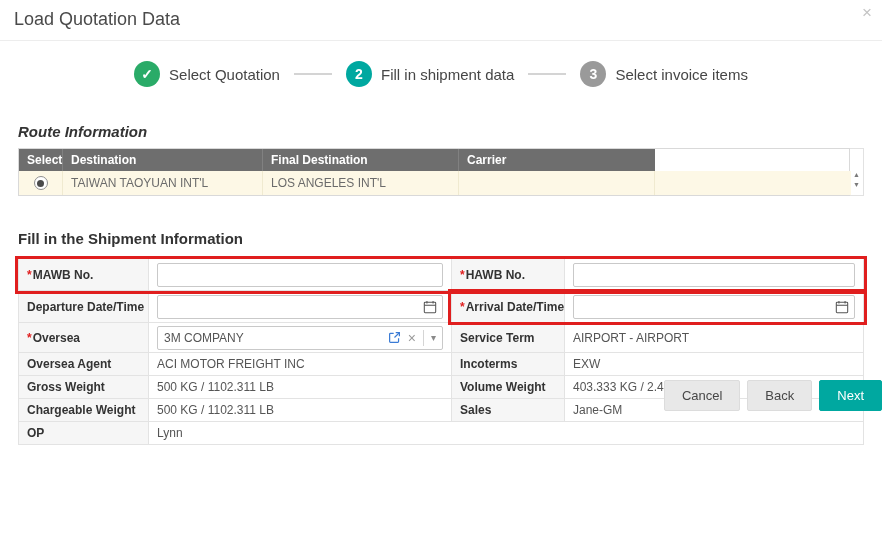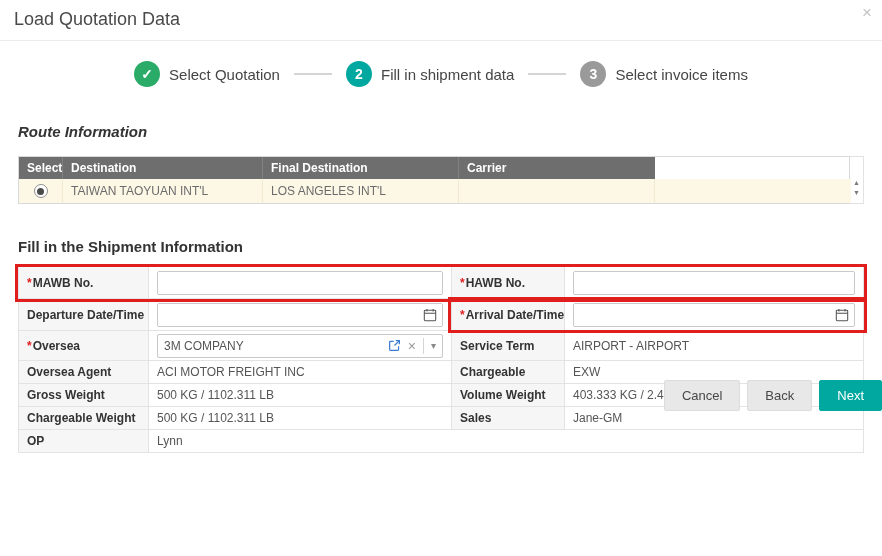--- a/index.html
+++ b/index.html
@@ -29,21 +29,21 @@
   .step-circle.pending { background: #9a9a9a; }
   .step-label { font-size: 15px; color: #464646; }
   .connector { width: 38px; height: 2px; background: #d4d4d4; margin: 0 14px; }
 
   
   .section-title { font-size: 15px; font-weight: 700; color: #333; margin: 0 0 0 18px; }
   .section-title.route    { margin-top: 36px; font-style: italic; }
   .section-title.shipment { margin-top: 34px; }
 
   
-  .route-wrap { display: flex; margin: 16px 18px 0 18px; }
+  .route-wrap { display: flex; margin: 8px 18px 0 18px; }
   .rt-grid { width: 832px; border: 1px solid #d9d9d9; }
   .rt-row { display: grid; grid-template-columns: 44px 200px 196px 196px 196px; }
   .rt-h { background: #6e6e6e; color: #fff; font-size: 12px; font-weight: 700;
           padding: 4px 8px; border-right: 1px solid #818181; height: 22px; display:flex; align-items:center; }
   .rt-h:last-child { border-right: none; }
   .rt-c { background: #fdf8e6; color: #6b6b6b; font-size: 12px; padding: 12px 8px;
           border-right: 1px solid #f0ead0; height: 23px; display:flex; align-items:center; }
   .rt-c:last-child { border-right: none; }
   .rt-c.center { justify-content: center; }
   .radio { width: 14px; height: 14px; border-radius: 50%; border: 1px solid #8f8f8f;
@@ -228,21 +228,21 @@
       </div>
       <div class="fv">AIRPORT - AIRPORT</div>
     </div>
 
     <div class="frow h23">
       <div class="fl">
         <span>Oversea Agent</span>
       </div>
       <div class="fv sep">ACI MOTOR FREIGHT INC</div>
       <div class="fl">
-        <span>Chargeable</span>
+        <span>Incoterms</span>
       </div>
       <div class="fv">EXW</div>
     </div>
 
     <div class="frow h23">
       <div class="fl">
         <span>Gross Weight</span>
       </div>
       <div class="fv sep">500 KG / 1102.311 LB</div>
       <div class="fl">

